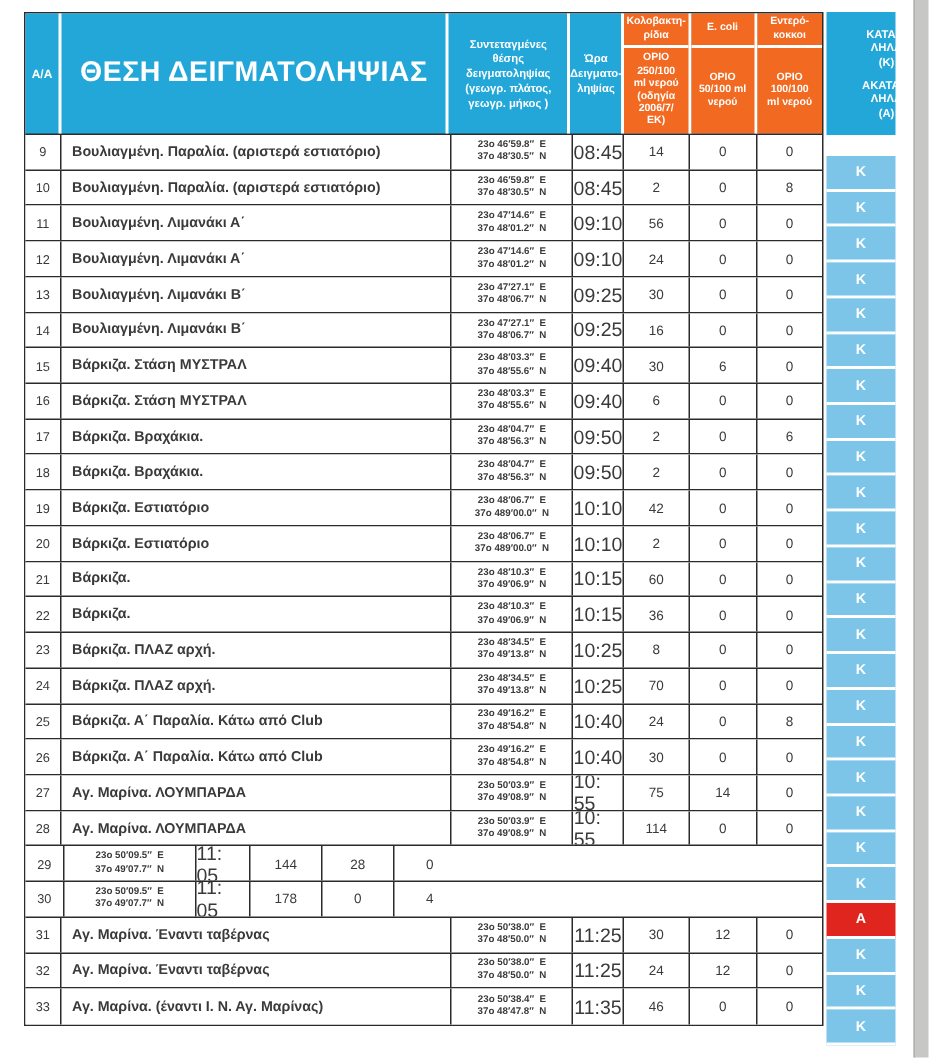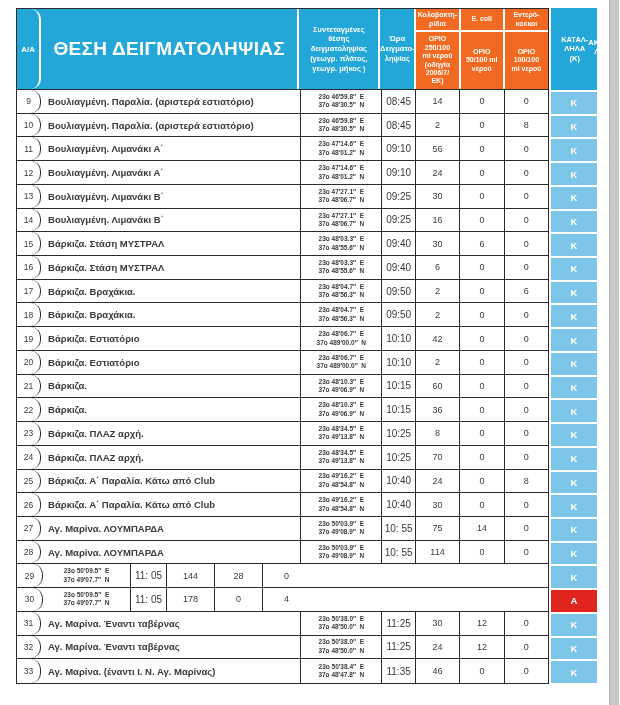--- a/index.html
+++ b/index.html
@@ -15,21 +15,21 @@
 
   
   .table-wrap { position:absolute; left:16px; top:8px; }
   .main-table { border:1px solid var(--grid,#2b2b2b); width:531px; background:#fff; }
 
   .header-row { display:flex; height:80px; background:var(--header-bg,#22a7d8);
     border-bottom:1px solid var(--grid,#2b2b2b); }
   .hcell { box-sizing:border-box; border-right:2px solid #fff;
     display:flex; align-items:center; justify-content:center; text-align:center;
     color:#fff; font-weight:bold; }
-  .w1{width:26px;border-radius:10px;} .w2{width:281px;} .w3{width:88px;} .w4{width:36px;}
+  .w1{width:26px;} .w2{width:281px;} .w3{width:88px;} .w4{width:36px;}
   .w5{width:48px;} .w6{width:48px;} .w7{width:47px;}
   .hcell.w7{ border-right:none; }
   .h-aa { font-size:8px; }
   .h-loc { font-size:19px; letter-spacing:0.3px; }
   .h-coord, .h-time { font-size:7.5px; line-height:1.3; white-space:pre-line; }
 
   .hcell.orange { background:var(--limit-bg,#f26a21); flex-direction:column;
     align-items:stretch; justify-content:flex-start; padding:0; }
   .orange .oname { height:21px; flex:0 0 21px; display:flex; align-items:center;
     justify-content:center; border-bottom:2px solid #fff;
@@ -40,28 +40,28 @@
   .trow { display:flex; height:23.72px; box-sizing:border-box;
     border-bottom:1px solid var(--grid,#2b2b2b); background:#fff; }
   .trow:last-child { border-bottom:none; }
   .cell { box-sizing:border-box; border-right:1px solid var(--grid,#2b2b2b);
     display:flex; align-items:center; justify-content:center; overflow:hidden; }
   .cell.w7 { border-right:none; }
   .cell.num  { font-size:8.5px; }
   .cell.loc  { justify-content:flex-start; padding-left:7px; font-weight:bold; font-size:9.5px; }
   .cell.coord{ flex-direction:column; font-size:6.5px; font-weight:bold; line-height:1.3; }
   .coord-line{ white-space:pre; }
-  .cell.time { font-size:10px; }
+  .cell.time { font-size:13px; }
   .cell.val  { font-size:9px; }
 
   
   .result-col { position:absolute; left:551px; top:8px; width:46px; }
-  .result-header { height:82px; box-sizing:border-box; margin-bottom:2px;
+  .result-header { height:82px; box-sizing:border-box; margin-bottom:14px;
     background:var(--header-bg,#22a7d8); color:#fff; font-weight:bold;
-    font-size:7.5px; line-height:1.25; display:flex; flex-direction:row;
+    font-size:7.5px; line-height:1.25; display:flex; flex-direction:column;
     align-items:center; justify-content:center; text-align:center; white-space:pre-line;padding-left:34px; }
   .result-header .rh-part { white-space:pre-line; }
   .result-header .rh-part + .rh-part { margin-top:6px; }
   .rblock { height:23.72px; box-sizing:border-box; border-bottom:2px solid #fff;
     background:var(--ok-bg,#7cc5e8); color:#fff; font-weight:bold; font-size:9.5px;
     display:flex; align-items:center; justify-content:center; }
   .rblock.bad { background:var(--fail-bg,#e0251f); }
 </style>
 </head>
 <body style="--header-bg: #22a7d8; --limit-bg: #f26a21; --ok-bg: #7cc5e8; --fail-bg: #e0251f; --grid: #2b2b2b; --text: #3a3a3a; --strip: #c7c7c5;">

